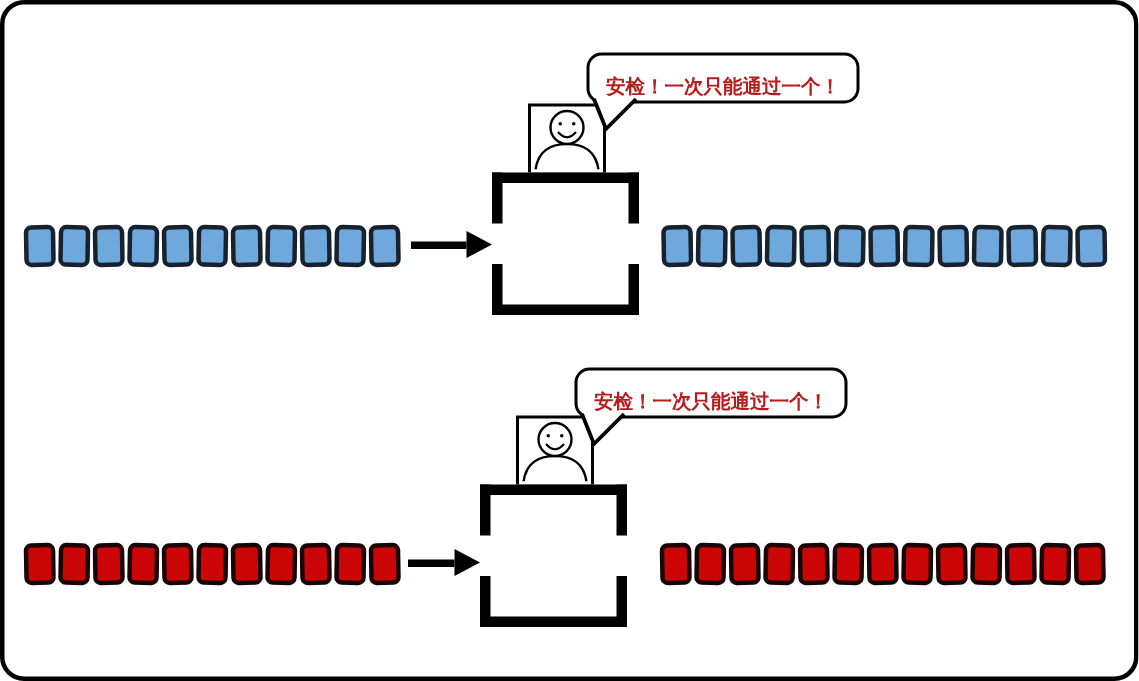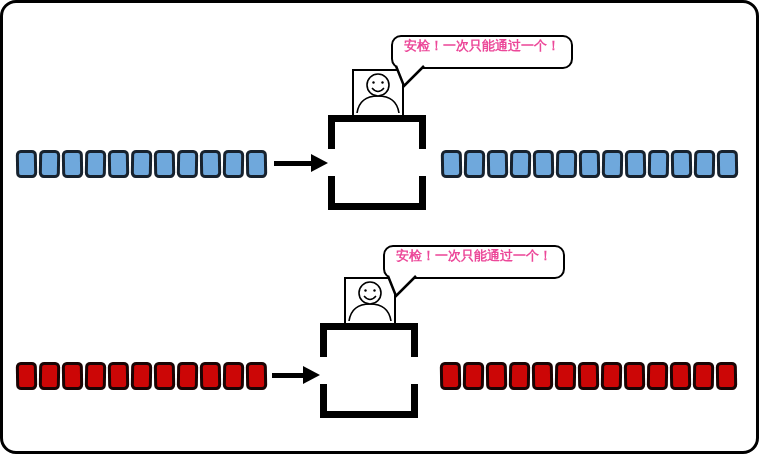--- a/index.html
+++ b/index.html
@@ -45,22 +45,22 @@
   
   .booth { position:absolute; width:52px; height:48px; box-sizing:border-box;
            border:2px solid #000; background:#fff; z-index:1; }
   #booth0 { left:349px; top:66px; }
   #booth1 { left:341px; top:274px; }
   .booth svg { display:block; }
 
   
   .bubble { position:absolute; width:182px; height:34px; box-sizing:border-box;
     border:2px solid #000; border-radius:10px; background:#fff; z-index:3;
-    display:flex; align-items:flex-start; justify-content:center;
-    font-size:13px; font-weight:bold; color:#ec4899; white-space:nowrap; }
+    display:flex; align-items:flex-end; justify-content:center;
+    font-size:13px; font-weight:bold; color:#b91c1c; white-space:nowrap; }
   #bubble0 { left:388px; top:32px; }
   #bubble1 { left:380px; top:242px; }
   .tail { position:absolute; z-index:4; }
   #tail0 { left:391px; top:62px; }
   #tail1 { left:383px; top:272px; }
 </style>
 </head>
 <body>
 
 <div id="canvas">

